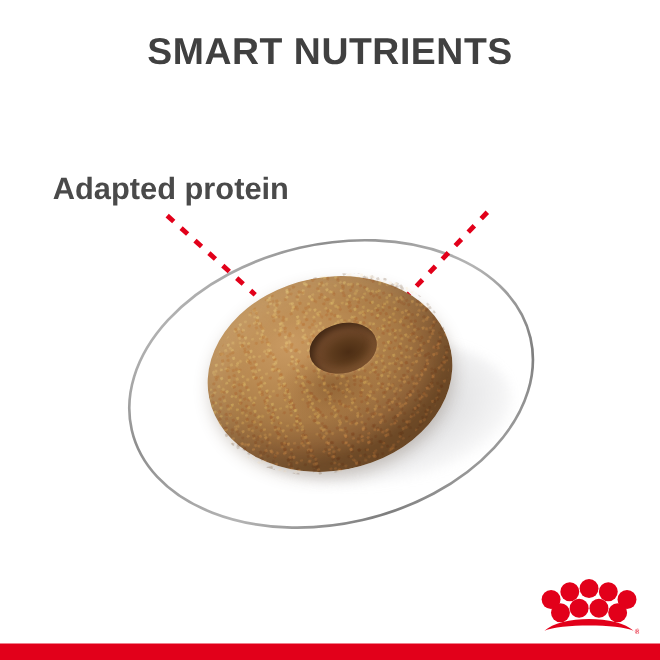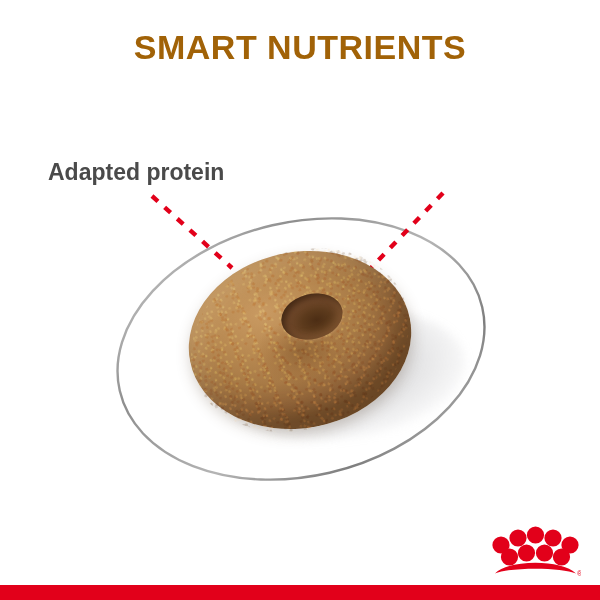--- a/index.html
+++ b/index.html
@@ -25,30 +25,30 @@
   #title {
     position: absolute;
     left: 0;
     top: 27px;
     width: 600px;
     text-align: center;
     font-family: "Liberation Sans", sans-serif;
     font-size: 34px;
     font-weight: bold;
     letter-spacing: 0.5px;
-    color: #a16207;
+    color: #404040;
     line-height: 40px;
     white-space: nowrap;
   }
 
   
   .callout-label {
     position: absolute;
     font-family: "Liberation Sans", sans-serif;
-    font-size: 23px;
+    font-size: 28px;
     font-weight: bold;
     color: #4a4a4a;
     line-height: 28px;
     white-space: nowrap;
   }
   #label-left  { left: 48px;  top: 158px; }
   #label-right { left: 392px; top: 158px; }
 
   
   #illustration {

